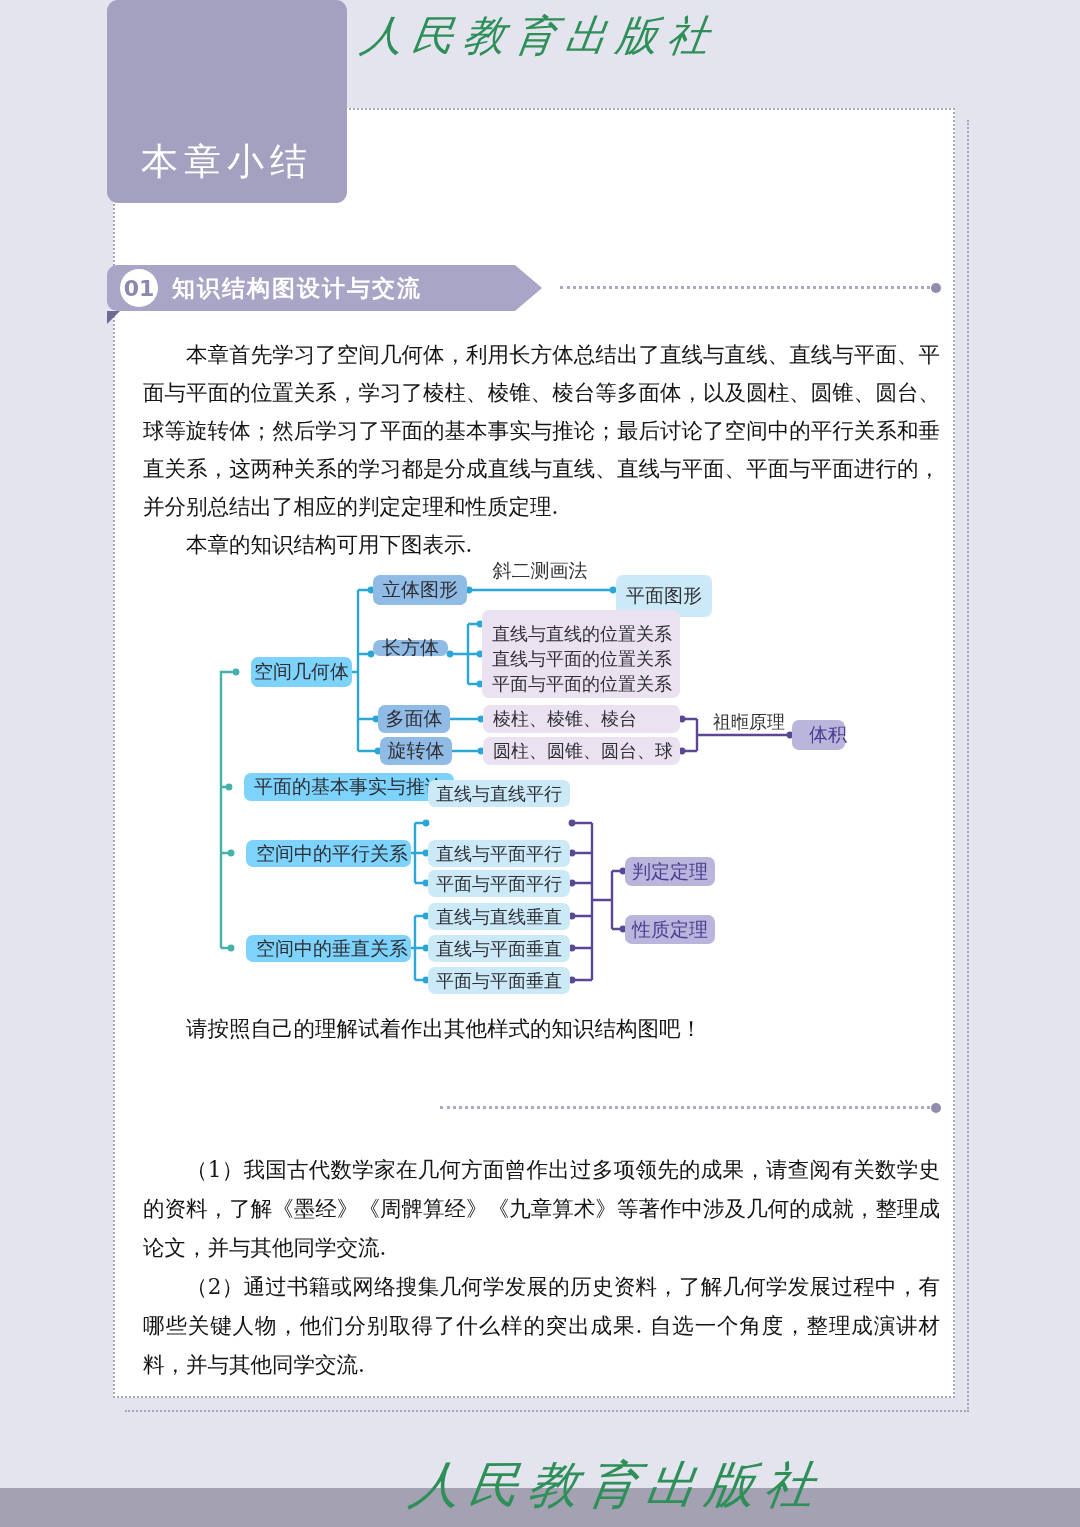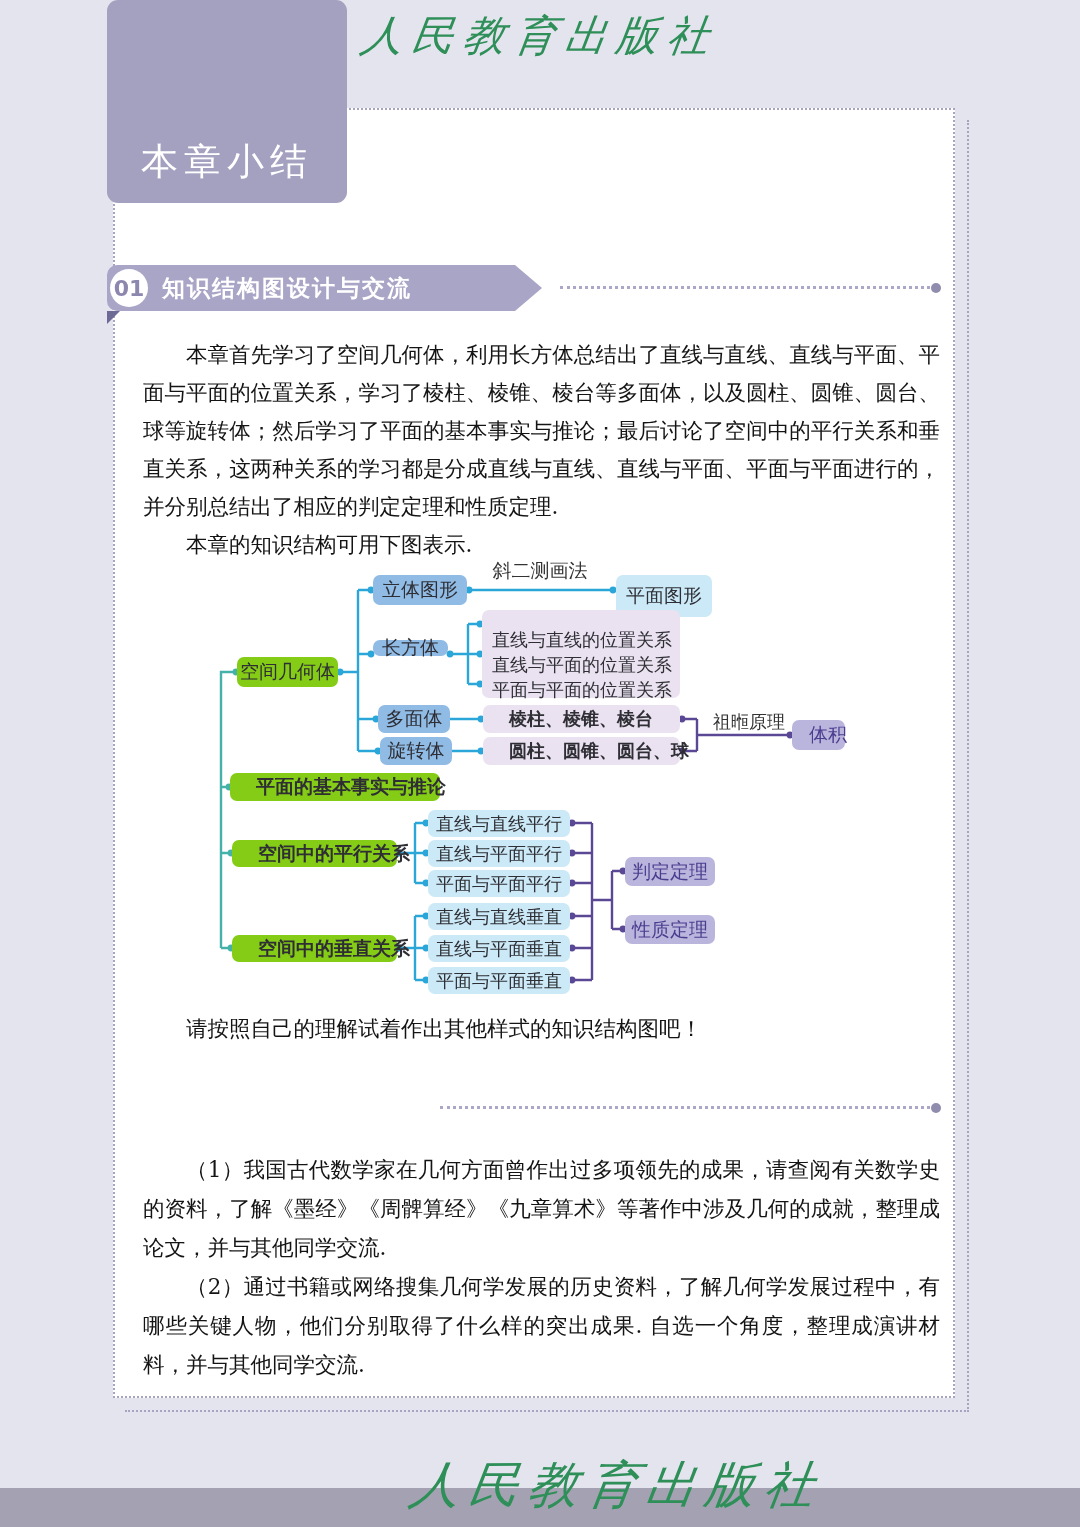--- a/index.html
+++ b/index.html
@@ -36,47 +36,47 @@
   .banner{position:absolute;height:46px;background:#a9a5c6;border-radius:10px 0 0 10px;
           display:flex;align-items:center;z-index:4;
           font-family:"DejaVu Sans","Liberation Sans",sans-serif;}
   .banner::after{content:"";position:absolute;left:100%;top:0;width:0;height:0;
           border-top:23px solid transparent;border-bottom:23px solid transparent;
           border-left:27px solid #a9a5c6;}
   .banner .fold{position:absolute;left:0;top:46px;width:0;height:0;
           border-top:13px solid #6e6a96;border-right:13px solid transparent;}
   .banner .num{width:38px;height:38px;border-radius:50%;background:#fff;color:#8b87ae;
           font-weight:bold;font-size:22px;display:flex;align-items:center;justify-content:center;
-          margin-left:3px;flex:none;}
+          margin-left:13px;flex:none;}
   .banner .label{color:#fff;font-size:23px;font-weight:bold;margin-left:14px;letter-spacing:2px;white-space:nowrap;}
   .leader{position:absolute;border-top:3px dotted #aaa7c8;z-index:2;}
   .leader-dot{position:absolute;width:10px;height:10px;border-radius:50%;background:#8f8cae;z-index:2;}
 
   
   .bodytext{position:absolute;left:143px;width:797px;font-size:21.5px;line-height:38px;
             color:#141414;text-align:justify;z-index:3;}
   .bodytext p{margin:0;text-indent:2em;}
   .bodytext2 p{margin:0;text-indent:2em;}
   .bodytext2{position:absolute;left:143px;width:797px;font-size:21.5px;line-height:39px;
             color:#141414;text-align:justify;z-index:3;}
 
   
   .dg-svg{position:absolute;left:0;top:0;z-index:2;pointer-events:none;}
   .node{position:absolute;display:flex;align-items:center;justify-content:center;
         font-size:19px;color:#2e2e34;border-radius:7px;z-index:3;box-sizing:border-box;white-space:nowrap;}
-  .node.teal{background:#84cc16;}
+  .node.teal{background:#7dd3fc;margin-left:14px;}
   .node.blue{background:#8fbbe5;}
   .node.lblue{background:#cbe9f6;}
   .node.pink{background:#eae2f0;}
   .node.lav{background:#bab5dc;color:#4a3d8f;}
-  .node.leftal{justify-content:flex-start;padding-left:26px;font-weight:bold;}
+  .node.leftal{justify-content:flex-start;padding-left:10px;}
   .edge-label{position:absolute;font-size:19px;color:#333;z-index:3;text-align:center;white-space:nowrap;}
   .pink-stack{position:absolute;left:482px;top:610px;width:198px;height:88px;background:#eae2f0;
         border-radius:7px;z-index:3;display:flex;flex-direction:column;justify-content:space-between;
-        padding:17px 0;box-sizing:border-box;}
+        padding:11px 0;box-sizing:border-box;}
   .pink-stack div{font-size:18px;color:#2e2e34;padding-left:10px;line-height:25px;white-space:nowrap;}
   .fs18{font-size:18px;}
 </style>
 </head>
 <body>
 
 <div class="page">
 
   <div class="logo logo-top">人民教育出版社</div>
 
@@ -178,21 +178,21 @@
 
   <div class="node blue" style="left:378px;top:705px;width:72px;height:28px;">多面体</div>
   <div class="node pink leftal fs18" style="left:483px;top:705px;width:197px;height:28px;">棱柱、棱锥、棱台</div>
   <div class="node blue" style="left:380px;top:737px;width:72px;height:28px;">旋转体</div>
   <div class="node pink leftal fs18" style="left:483px;top:737px;width:197px;height:28px;">圆柱、圆锥、圆台、球</div>
   <div class="edge-label fs18" style="left:706px;top:710px;width:86px;">祖暅原理</div>
   <div class="node lav" style="left:792px;top:720px;width:53px;height:30px;padding-left:19px;">体积</div>
 
   <div class="node teal leftal" style="left:230px;top:773px;width:210px;height:28px;">平面的基本事实与推论</div>
   <div class="node teal leftal" style="left:232px;top:840px;width:165px;height:27px;">空间中的平行关系</div>
-  <div class="node lblue fs18" style="left:428px;top:810px;width:142px;height:27px;">直线与直线平行</div>
+  <div class="node lblue fs18" style="left:428px;top:780px;width:142px;height:27px;">直线与直线平行</div>
   <div class="node lblue fs18" style="left:428px;top:840px;width:142px;height:27px;">直线与平面平行</div>
   <div class="node lblue fs18" style="left:428px;top:870px;width:142px;height:27px;">平面与平面平行</div>
   <div class="node teal leftal" style="left:232px;top:935px;width:165px;height:27px;">空间中的垂直关系</div>
   <div class="node lblue fs18" style="left:428px;top:903px;width:142px;height:27px;">直线与直线垂直</div>
   <div class="node lblue fs18" style="left:428px;top:935px;width:142px;height:27px;">直线与平面垂直</div>
   <div class="node lblue fs18" style="left:428px;top:967px;width:142px;height:27px;">平面与平面垂直</div>
   <div class="node lav" style="left:625px;top:857px;width:90px;height:29px;">判定定理</div>
   <div class="node lav" style="left:625px;top:915px;width:90px;height:29px;">性质定理</div>
 
   <div class="bodytext" style="top:1010px;">

